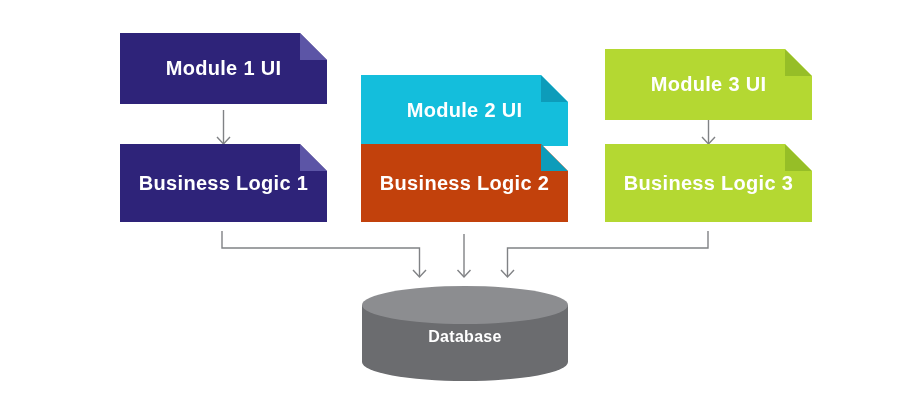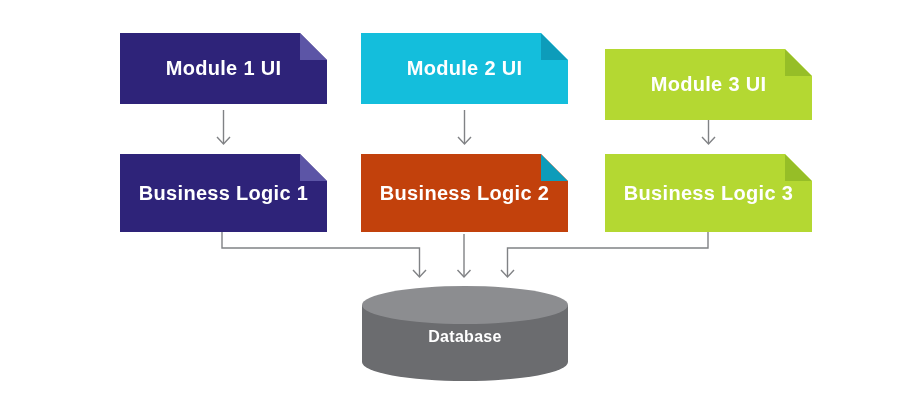--- a/index.html
+++ b/index.html
@@ -14,21 +14,21 @@
     position:absolute;left:0;top:0;width:903px;height:401px;
     pointer-events:none;
   }
   .note{
     position:absolute;
     width:207px;
     display:flex;align-items:center;justify-content:center;
     clip-path:polygon(0 0, calc(100% - 27px) 0, 100% 27px, 100% 100%, 0 100%);
   }
   .note.row-module{top:33px;height:71px;}
-  .note.row-logic{top:154px;height:78px;}
+  .note.row-logic{top:144px;height:78px;}
   .note.col-1{left:120px;}
   .note.col-2{left:361px;}
   .note.col-3{left:605px;}
   .fold{
     position:absolute;top:0;right:0;width:27px;height:27px;
     clip-path:polygon(0 0, 100% 100%, 0 100%);
   }
   .note-label{
     color:#ffffff;
     font-size:20px;
@@ -85,21 +85,21 @@
 
   <div class="note row-module col-1" style="background-color: rgb(46, 35, 121);">
     <div class="fold" style="background-color: rgb(92, 85, 166);"></div>
     <span class="note-label">Module 1 UI</span>
   </div>
   <div class="note row-logic col-1" style="background-color: rgb(46, 35, 121);">
     <div class="fold" style="background-color: rgb(92, 85, 166);"></div>
     <span class="note-label">Business Logic 1</span>
   </div>
 
-  <div class="note row-module col-2" style="background-color: rgb(20, 190, 220);">
+  <div class="note row-module col-2" style="background-color: rgb(20, 190, 220); margin-top: 42px;">
     <div class="fold" style="background-color: rgb(13, 156, 186);"></div>
     <span class="note-label">Module 2 UI</span>
   </div>
   <div class="note row-logic col-2" style="background-color: #c2410c;">
     <div class="fold" style="background-color: rgb(13, 156, 186);"></div>
     <span class="note-label">Business Logic 2</span>
   </div>
 
   <div class="note row-module col-3" style="background-color: rgb(180, 216, 50); margin-top: 16px;">
     <div class="fold" style="background-color: rgb(150, 190, 39);"></div>

